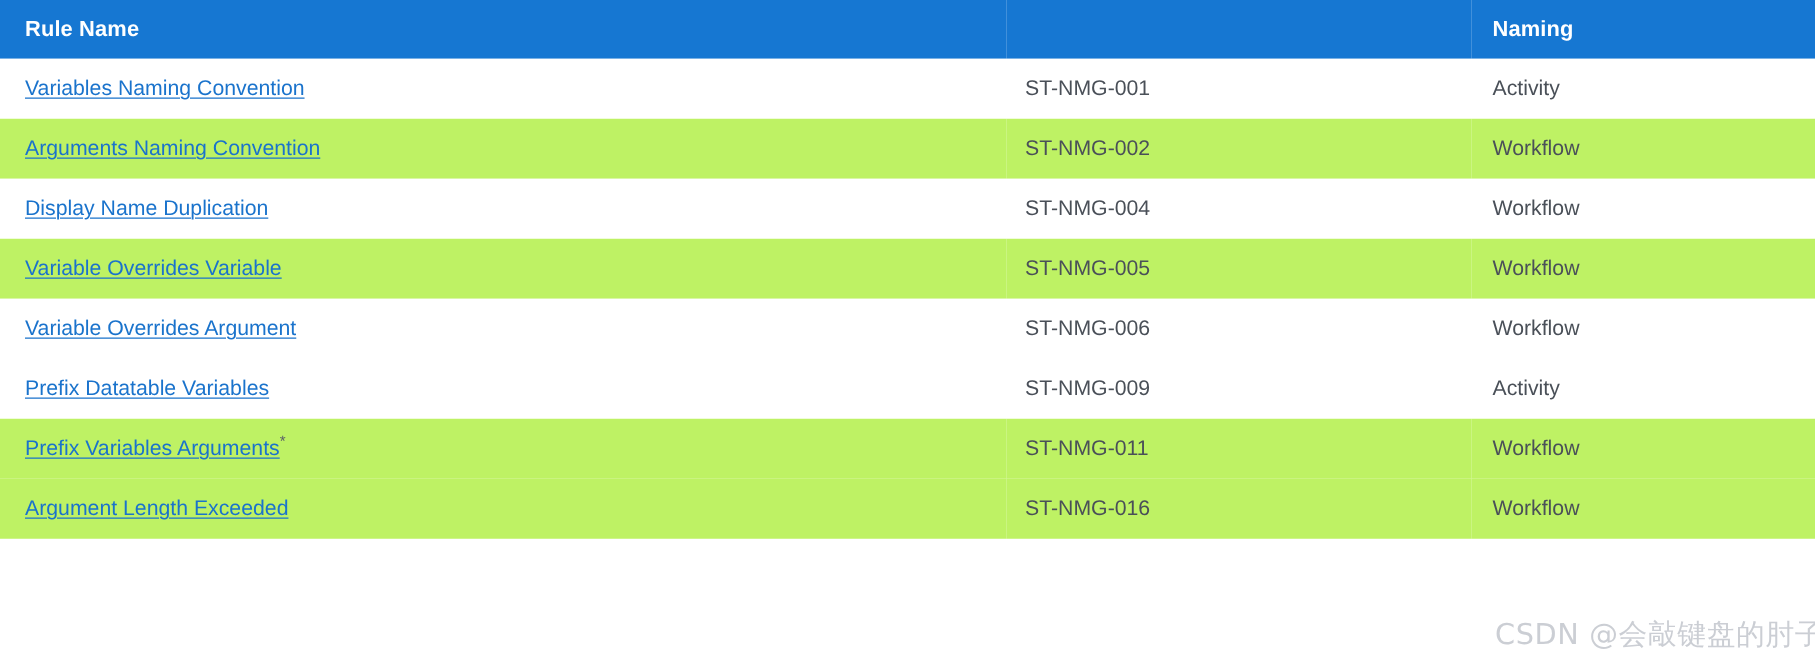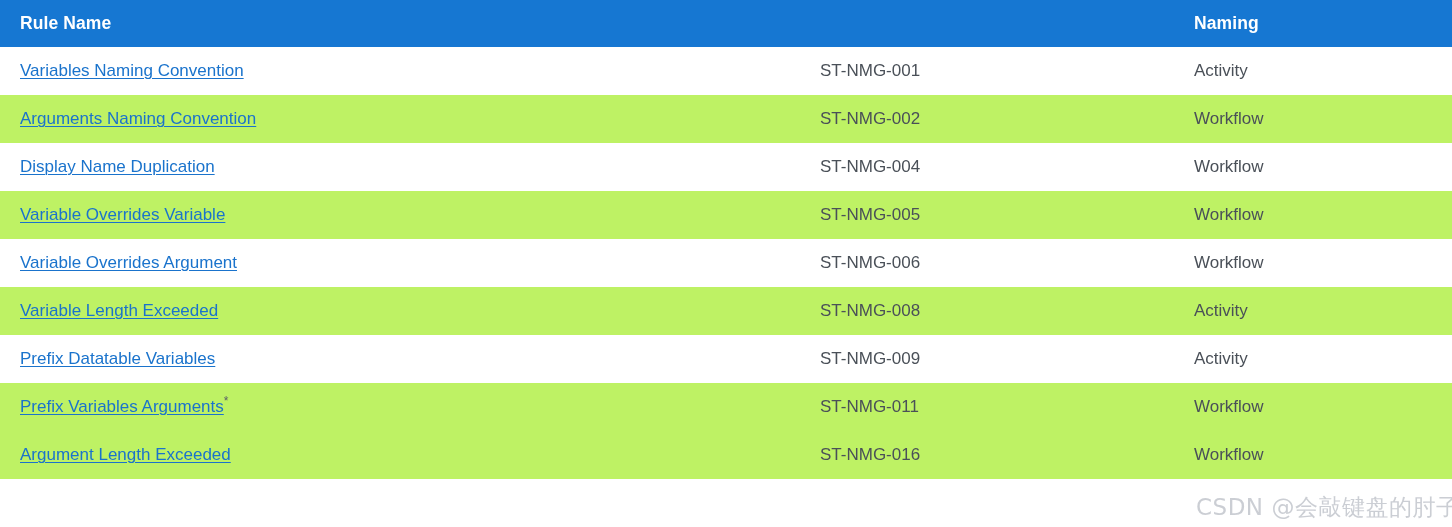--- a/index.html
+++ b/index.html
@@ -132,25 +132,20 @@
         <tr class="data-row alt">
           <td class="cell-name"><a class="rule-link">Variable Overrides Variable</a></td>
           <td class="cell-id">ST-NMG-005</td>
           <td class="cell-scope">Workflow</td>
         </tr>
         <tr class="data-row">
           <td class="cell-name"><a class="rule-link">Variable Overrides Argument</a></td>
           <td class="cell-id">ST-NMG-006</td>
           <td class="cell-scope">Workflow</td>
         </tr>
-        <tr class="data-row alt">
-          <td class="cell-name"><a class="rule-link">Variable Length Exceeded</a></td>
-          <td class="cell-id">ST-NMG-008</td>
-          <td class="cell-scope">Activity</td>
-        </tr>
         <tr class="data-row">
           <td class="cell-name"><a class="rule-link">Prefix Datatable Variables</a></td>
           <td class="cell-id">ST-NMG-009</td>
           <td class="cell-scope">Activity</td>
         </tr>
         <tr class="data-row alt">
           <td class="cell-name"><a class="rule-link">Prefix Variables Arguments</a><sup class="rule-star">*</sup></td>
           <td class="cell-id">ST-NMG-011</td>
           <td class="cell-scope">Workflow</td>
         </tr>

